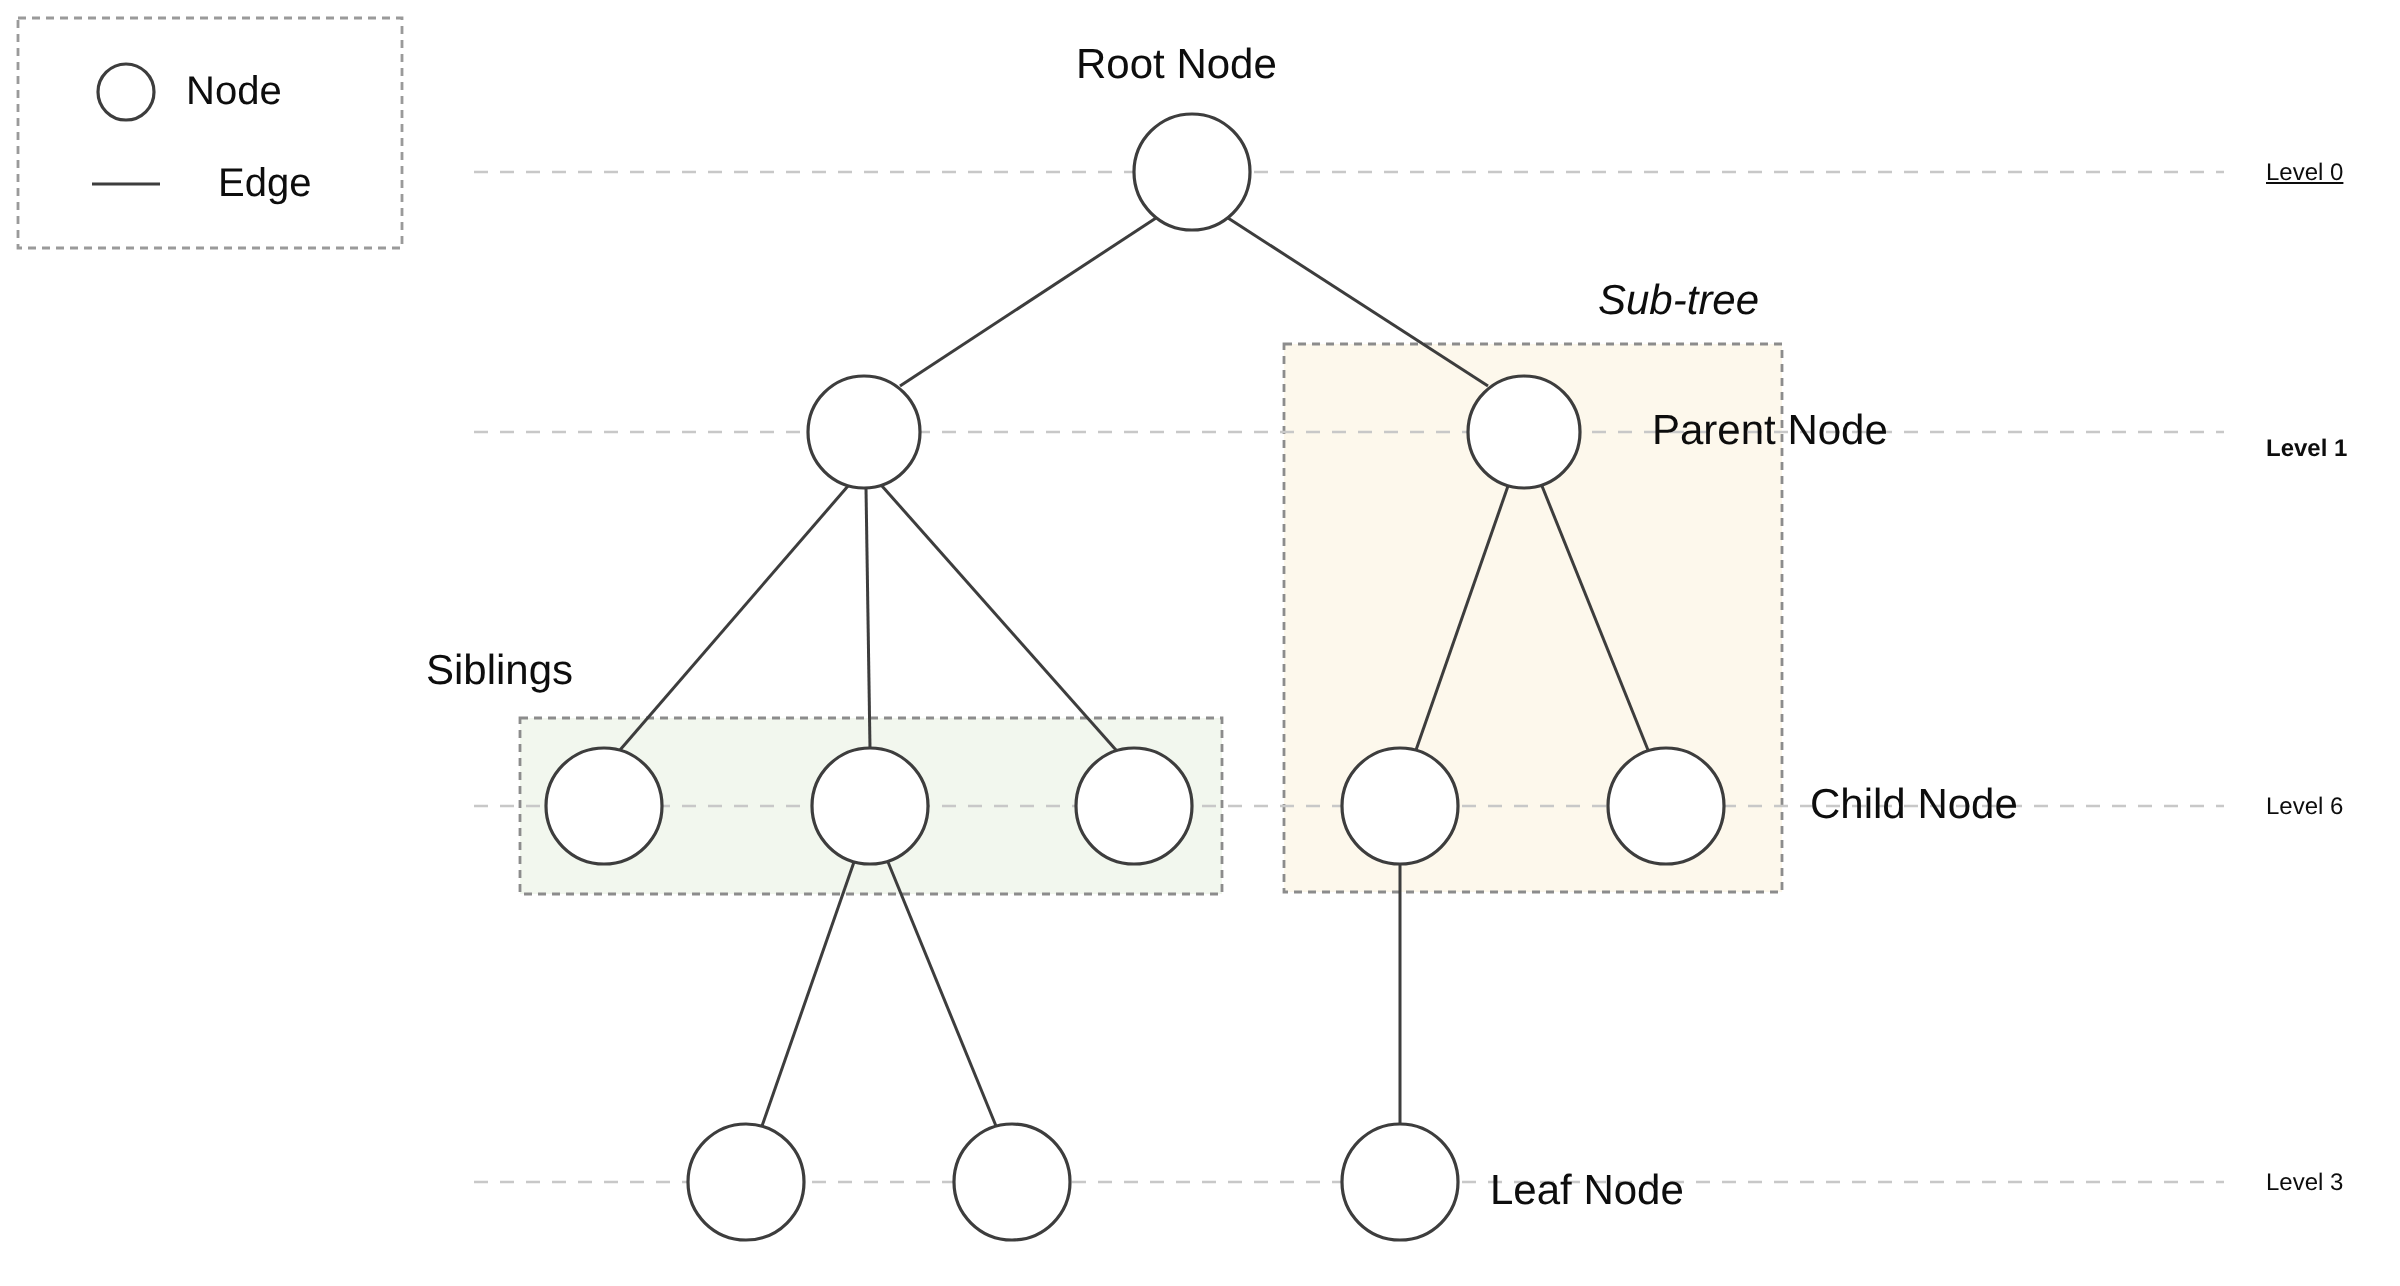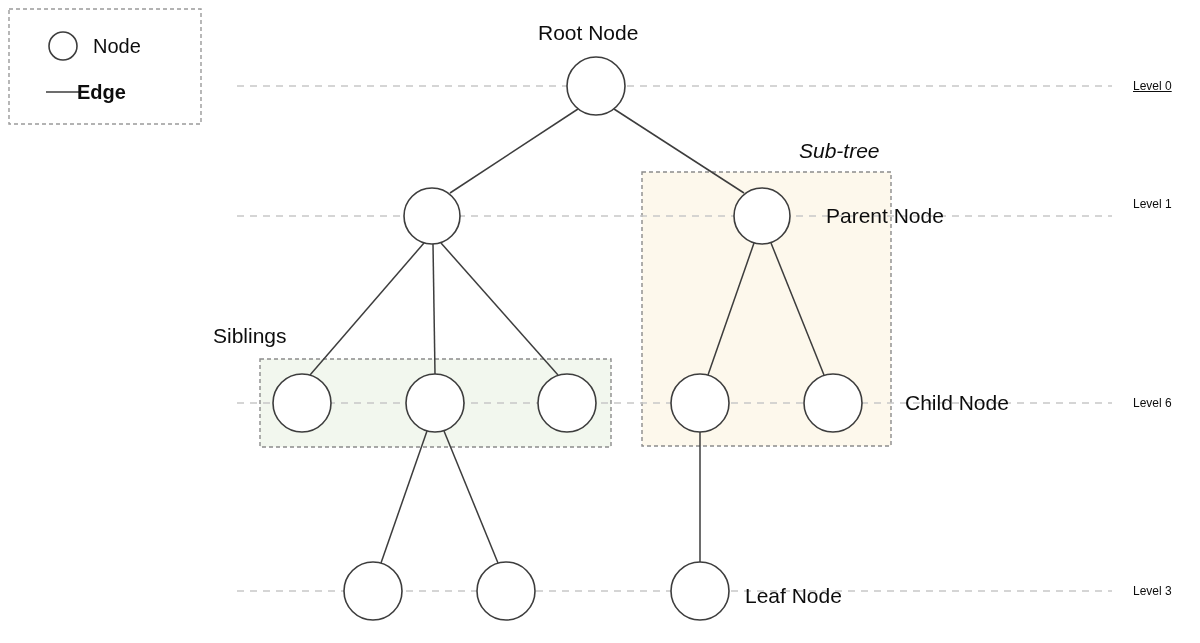--- a/index.html
+++ b/index.html
@@ -83,27 +83,27 @@
     </g>
 
     <g>
       <rect x="9" y="9" width="192" height="115" fill="#ffffff" stroke="#9a9a9a" stroke-width="1.4" stroke-dasharray="4,3"></rect>
       <circle cx="63" cy="46" r="14" fill="#ffffff" stroke="#3d3d3d" stroke-width="1.6"></circle>
       <line x1="46" y1="92" x2="80" y2="92" stroke="#3d3d3d" stroke-width="1.6"></line>
     </g>
   </svg>
 
   <div class="lbl lbl-legend" style="left:93px; top:36px;">Node</div>
-  <div class="lbl lbl-legend" style="left:77px; top:82px;font-weight:bold;">Edge</div>
+  <div class="lbl lbl-legend" style="left:109px; top:82px;">Edge</div>
 
   <div class="lbl lbl-main" style="left:538px; top:22px;text-align:center;">Root Node</div>
   <div class="lbl lbl-main" style="left:799px; top:140px;font-style:italic;">Sub-tree</div>
   <div class="lbl lbl-main" style="left:826px; top:205px;">Parent Node</div>
   <div class="lbl lbl-main" style="left:213px; top:325px;">Siblings</div>
   <div class="lbl lbl-main" style="left:905px; top:392px;">Child Node</div>
   <div class="lbl lbl-main" style="left:745px; top:585px;">Leaf Node</div>
 
   <div class="lbl lbl-level" style="left:1133px; top:80px;text-decoration:underline;">Level 0</div>
-  <div class="lbl lbl-level" style="left:1133px; top:198px;">Level 1</div>
+  <div class="lbl lbl-level" style="left:1133px; top:218px;font-weight:bold;">Level 1</div>
   <div class="lbl lbl-level" style="left:1133px; top:397px;">Level 6</div>
   <div class="lbl lbl-level" style="left:1133px; top:585px;text-align:center;">Level 3</div>
 
 </div>
 
 </body></html>

